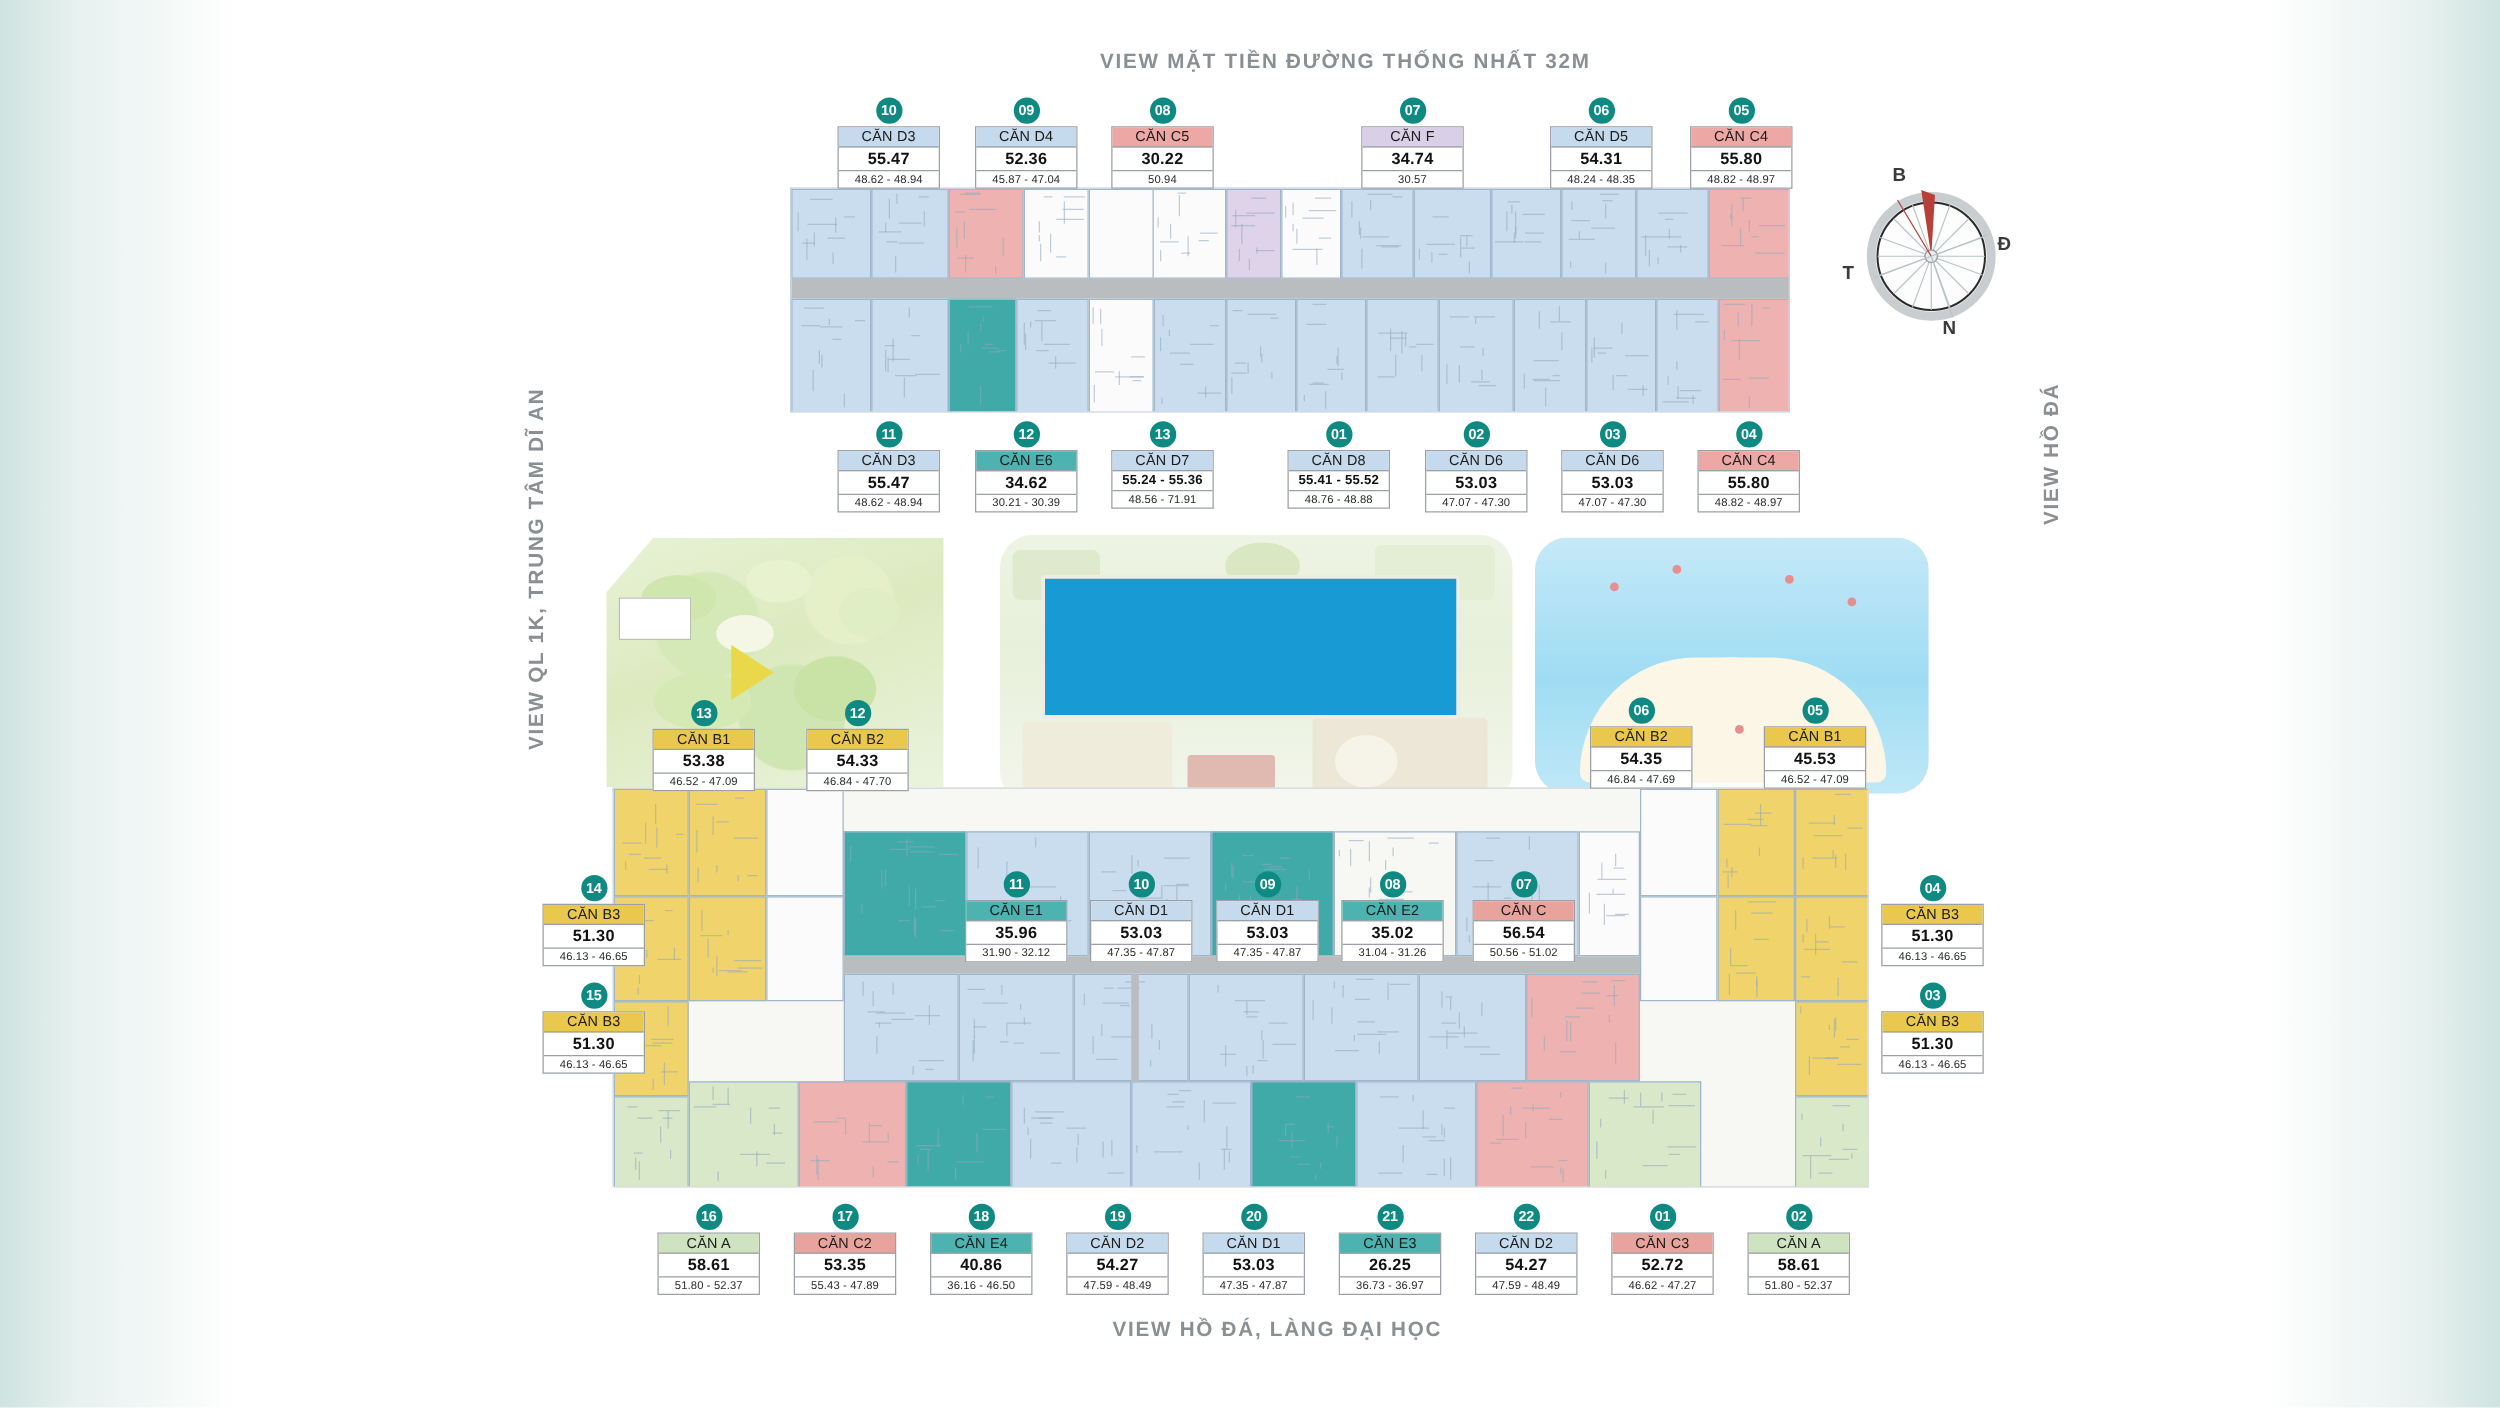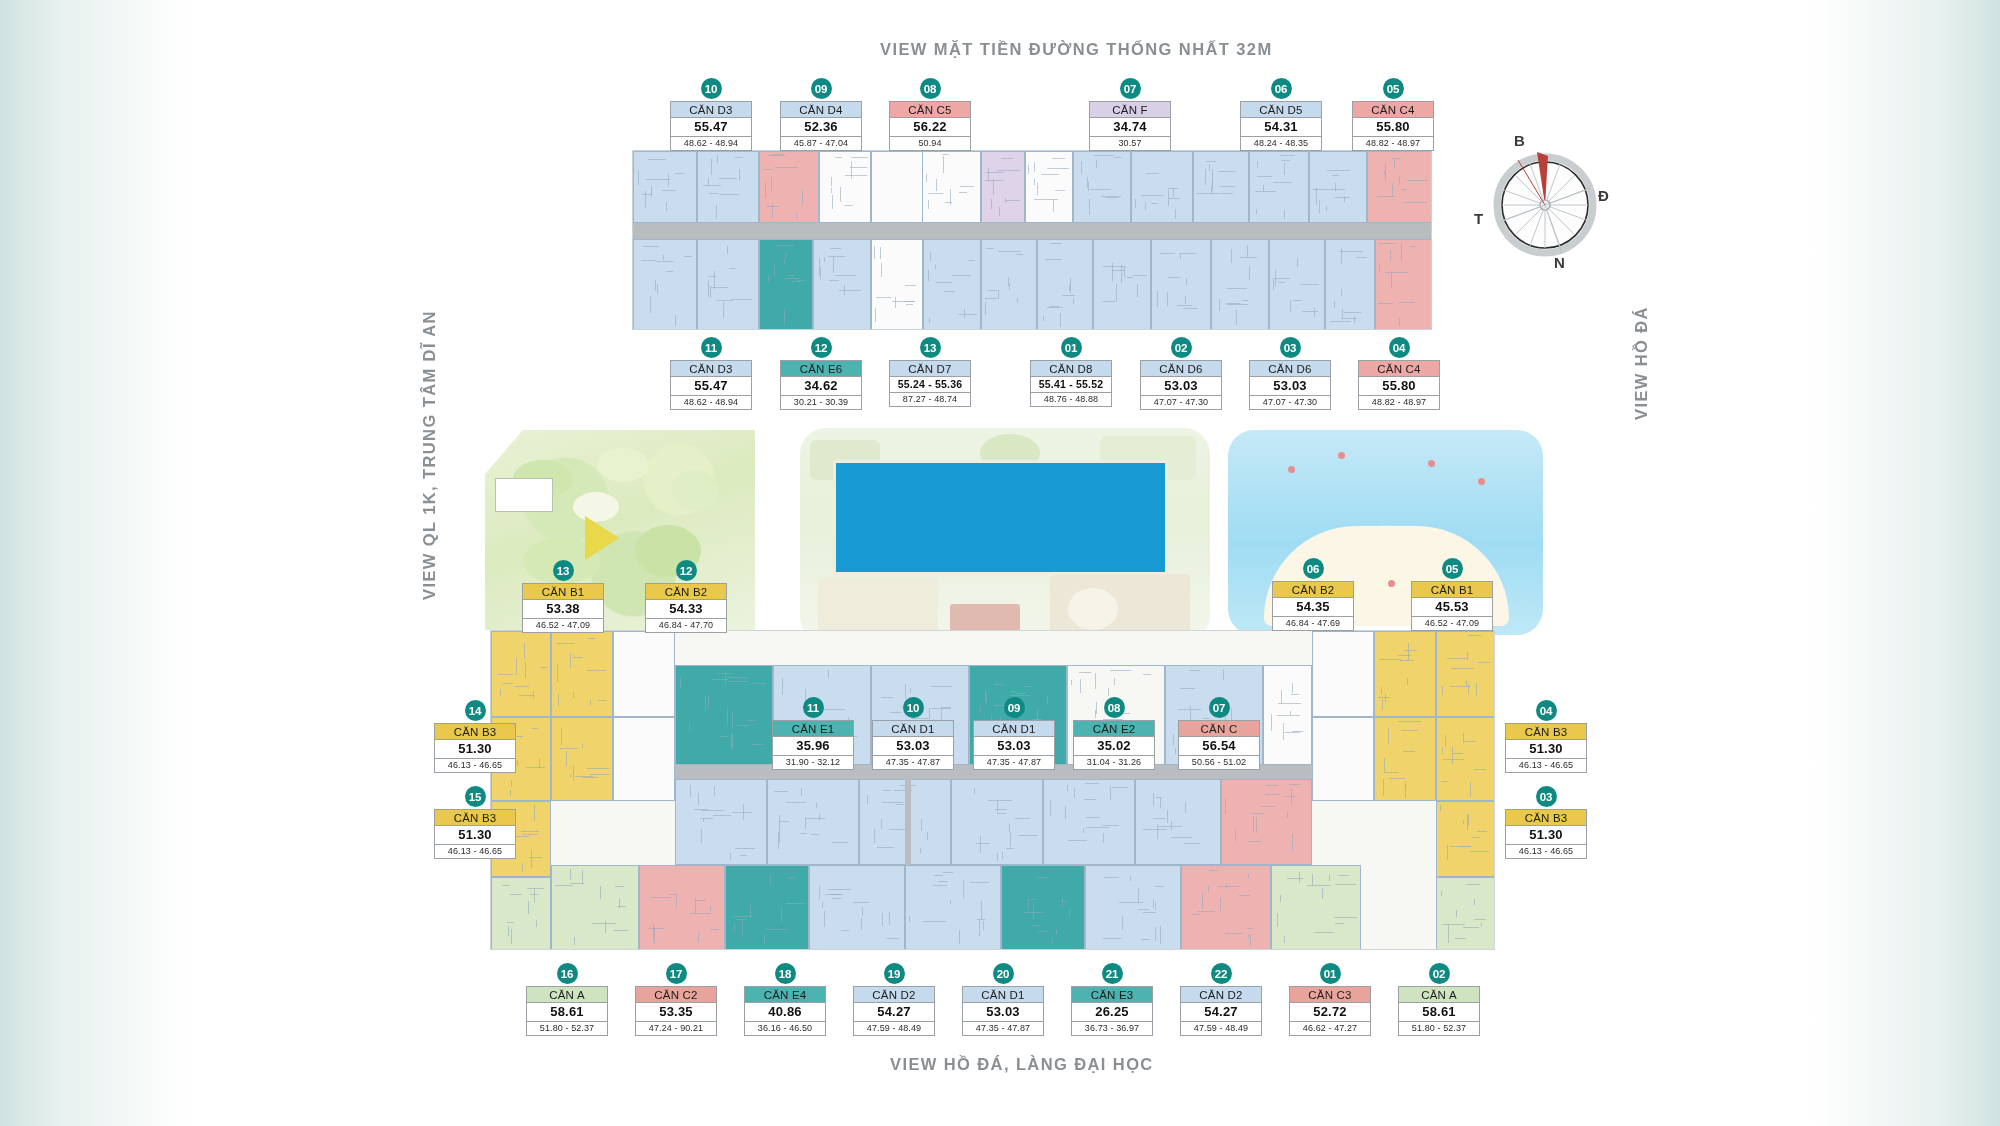--- a/index.html
+++ b/index.html
@@ -1020,21 +1020,21 @@
         <div class="card">
           <div class="name c-blue">CĂN D4</div>
           <div class="area">52.36</div>
           <div class="sub">45.87 - 47.04</div>
         </div>
       </div>
       <div class="abs unit" style="left: 889px; top: 78px;">
         <div class="num">08</div>
         <div class="card">
           <div class="name c-red">CĂN C5</div>
-          <div class="area">56.22</div>
+          <div class="area">30.22</div>
           <div class="sub">50.94</div>
         </div>
       </div>
       <div class="abs unit" style="left: 1089px; top: 78px;">
         <div class="num">07</div>
         <div class="card">
           <div class="name c-purple">CĂN F</div>
           <div class="area">34.74</div>
           <div class="sub">30.57</div>
         </div>
@@ -1069,21 +1069,21 @@
           <div class="name c-teal">CĂN E6</div>
           <div class="area">34.62</div>
           <div class="sub">30.21 - 30.39</div>
         </div>
       </div>
       <div class="abs unit" style="left: 889px; top: 337px;">
         <div class="num">13</div>
         <div class="card">
           <div class="name c-blue">CĂN D7</div>
           <div class="area sm">55.24 - 55.36</div>
-          <div class="sub">87.27 - 48.74</div>
+          <div class="sub">48.56 - 71.91</div>
         </div>
       </div>
       <div class="abs unit" style="left: 1030px; top: 337px;">
         <div class="num">01</div>
         <div class="card">
           <div class="name c-blue">CĂN D8</div>
           <div class="area sm">55.41 - 55.52</div>
           <div class="sub">48.76 - 48.88</div>
         </div>
       </div>
@@ -1221,21 +1221,21 @@
           <div class="name c-green">CĂN A</div>
           <div class="area">58.61</div>
           <div class="sub">51.80 - 52.37</div>
         </div>
       </div>
       <div class="abs unit" style="left: 635px; top: 963px;">
         <div class="num">17</div>
         <div class="card">
           <div class="name c-salmon">CĂN C2</div>
           <div class="area">53.35</div>
-          <div class="sub">47.24 - 90.21</div>
+          <div class="sub">55.43 - 47.89</div>
         </div>
       </div>
       <div class="abs unit" style="left: 744px; top: 963px;">
         <div class="num">18</div>
         <div class="card">
           <div class="name c-teal">CĂN E4</div>
           <div class="area">40.86</div>
           <div class="sub">36.16 - 46.50</div>
         </div>
       </div>

